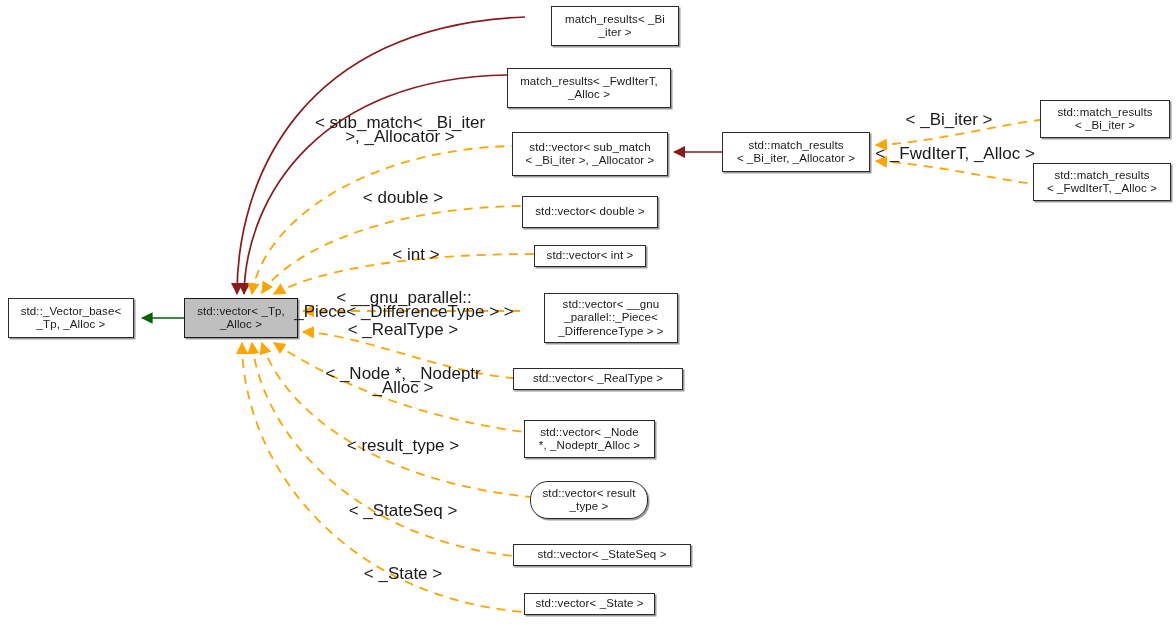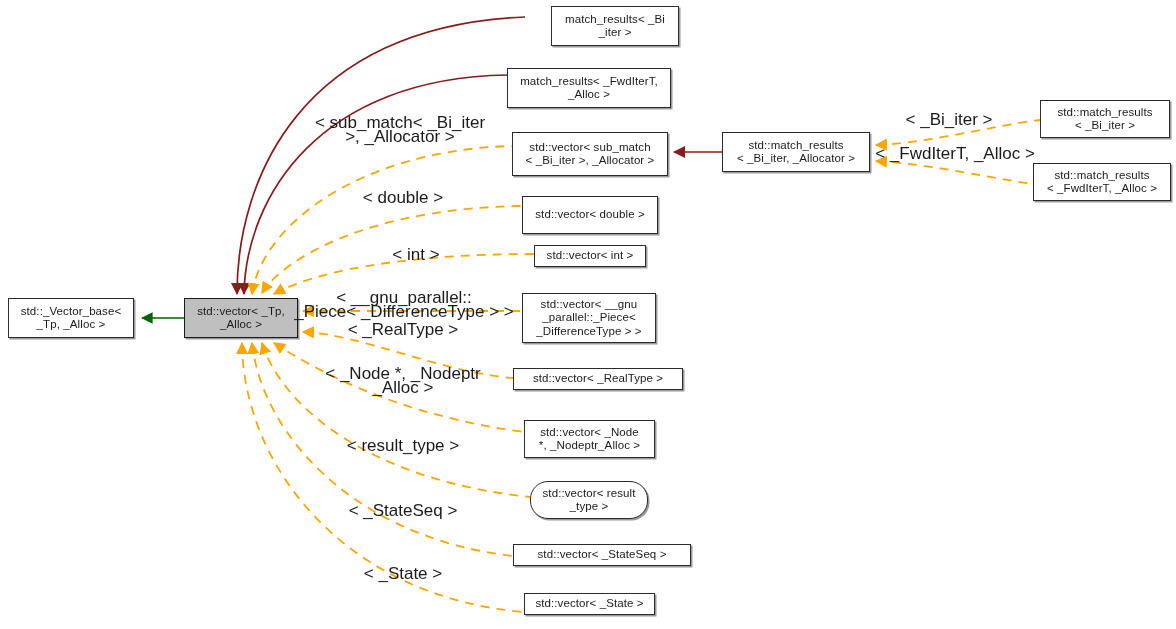--- a/index.html
+++ b/index.html
@@ -142,25 +142,25 @@
 
   <div class="node" style="left:722px; top:132px; width:148px; height:40px;">std::match_results
 &lt; _Bi_iter, _Allocator &gt;</div>
 
   <div class="node" style="left:1040px; top:100px; width:130px; height:38px;">std::match_results
 &lt; _Bi_iter &gt;</div>
 
   <div class="node" style="left:1033px; top:163px; width:138px; height:38px;">std::match_results
 &lt; _FwdIterT, _Alloc &gt;</div>
 
-  <div class="node" style="left:522px; top:196px; width:136px; height:38px;">std::vector&lt; double &gt;</div>
+  <div class="node" style="left:522px; top:196px; width:136px; height:32px;">std::vector&lt; double &gt;</div>
 
   <div class="node" style="left:534px; top:245px; width:112px; height:22px;">std::vector&lt; int &gt;</div>
 
-  <div class="node" style="left:522px; top:293px; width:134px; height:50px;">std::vector&lt; __gnu
+  <div class="node" style="left:544px; top:293px; width:134px; height:50px;">std::vector&lt; __gnu
 _parallel::_Piece&lt;
 _DifferenceType &gt; &gt;</div>
 
   <div class="node" style="left:513px; top:368px; width:170px; height:22px;">std::vector&lt; _RealType &gt;</div>
 
   <div class="node" style="left:524px; top:420px; width:131px; height:38px;">std::vector&lt; _Node
 *, _Nodeptr_Alloc &gt;</div>
 
   <div class="node" style="left:530px; top:481px; width:118px; height:38px;border-radius:18px;">std::vector&lt; result
 _type &gt;</div>

